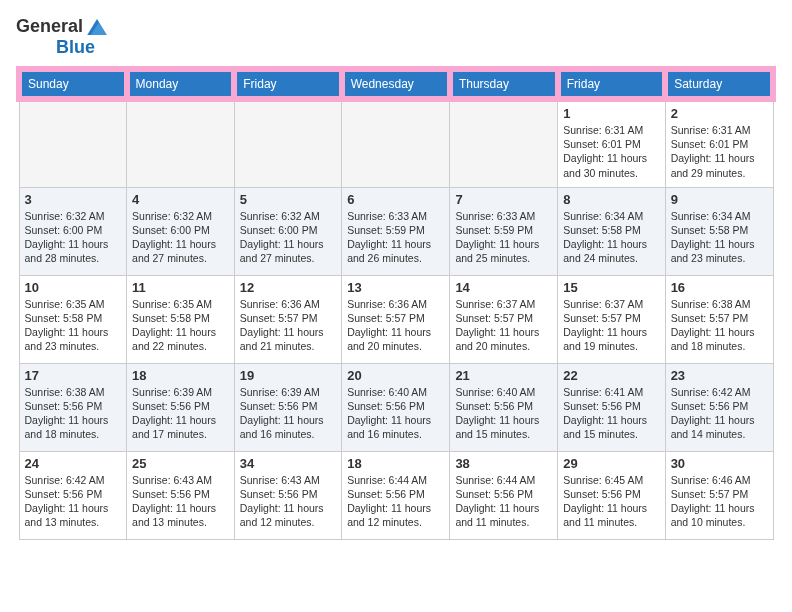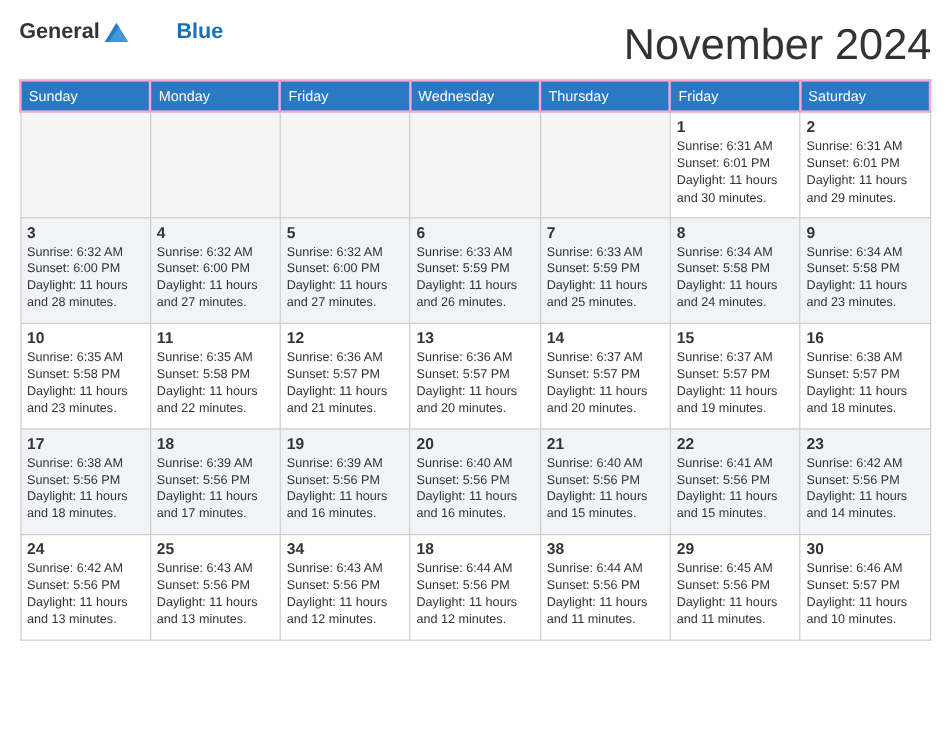--- a/index.html
+++ b/index.html
@@ -11,21 +11,21 @@
       padding: 16px;
     }
     .header {
       display: flex;
       justify-content: space-between;
       align-items: flex-start;
       margin-bottom: 8px;
     }
     .logo {
       display: flex;
-      flex-direction: row;
+      flex-direction: column;
       align-items: flex-start;
     }
     .logo-text {
       display: flex;
       align-items: center;
       gap: 2px;
     }
     .logo-general {
       font-size: 18px;
       font-weight: bold;
@@ -59,21 +59,21 @@
       border-collapse: collapse;
       font-size: 10.5px;
     }
     .calendar th {
       background-color: #2979c4;
       color: #fff;
       text-align: left;
       padding: 5px 6px;
       font-size: 12px;
       font-weight: normal;
-      border: 2px solid #f9a8d4;
+      border: 6px solid #f9a8d4;
     }
     .calendar td {
       border: 1px solid #ccc;
       vertical-align: top;
       padding: 4px 5px;
       width: 109px;
       min-height: 80px;
       height: 88px;
       background: #fff;
     }
@@ -104,21 +104,20 @@
     <div class="logo-text">
       <span class="logo-general">General</span>
       <svg class="logo-icon" viewBox="0 0 22 18" xmlns="http://www.w3.org/2000/svg">
         <polygon points="0,18 11,0 22,18" fill="#2979c4"></polygon>
         <polygon points="4,18 13,4 22,18" fill="#4fa3e0" opacity="0.7"></polygon>
       </svg>
     </div>
     <span class="logo-blue">Blue</span>
   </div>
   <div class="title-section">
-    <div class="month-title">November 2024</div>
   </div>
 </div>
 
 <table class="calendar" id="calendar-table">
   <thead>
     <tr id="header-row">
         <th>Sunday</th>
         <th>Monday</th>
         <th>Friday</th>
         <th>Wednesday</th>

